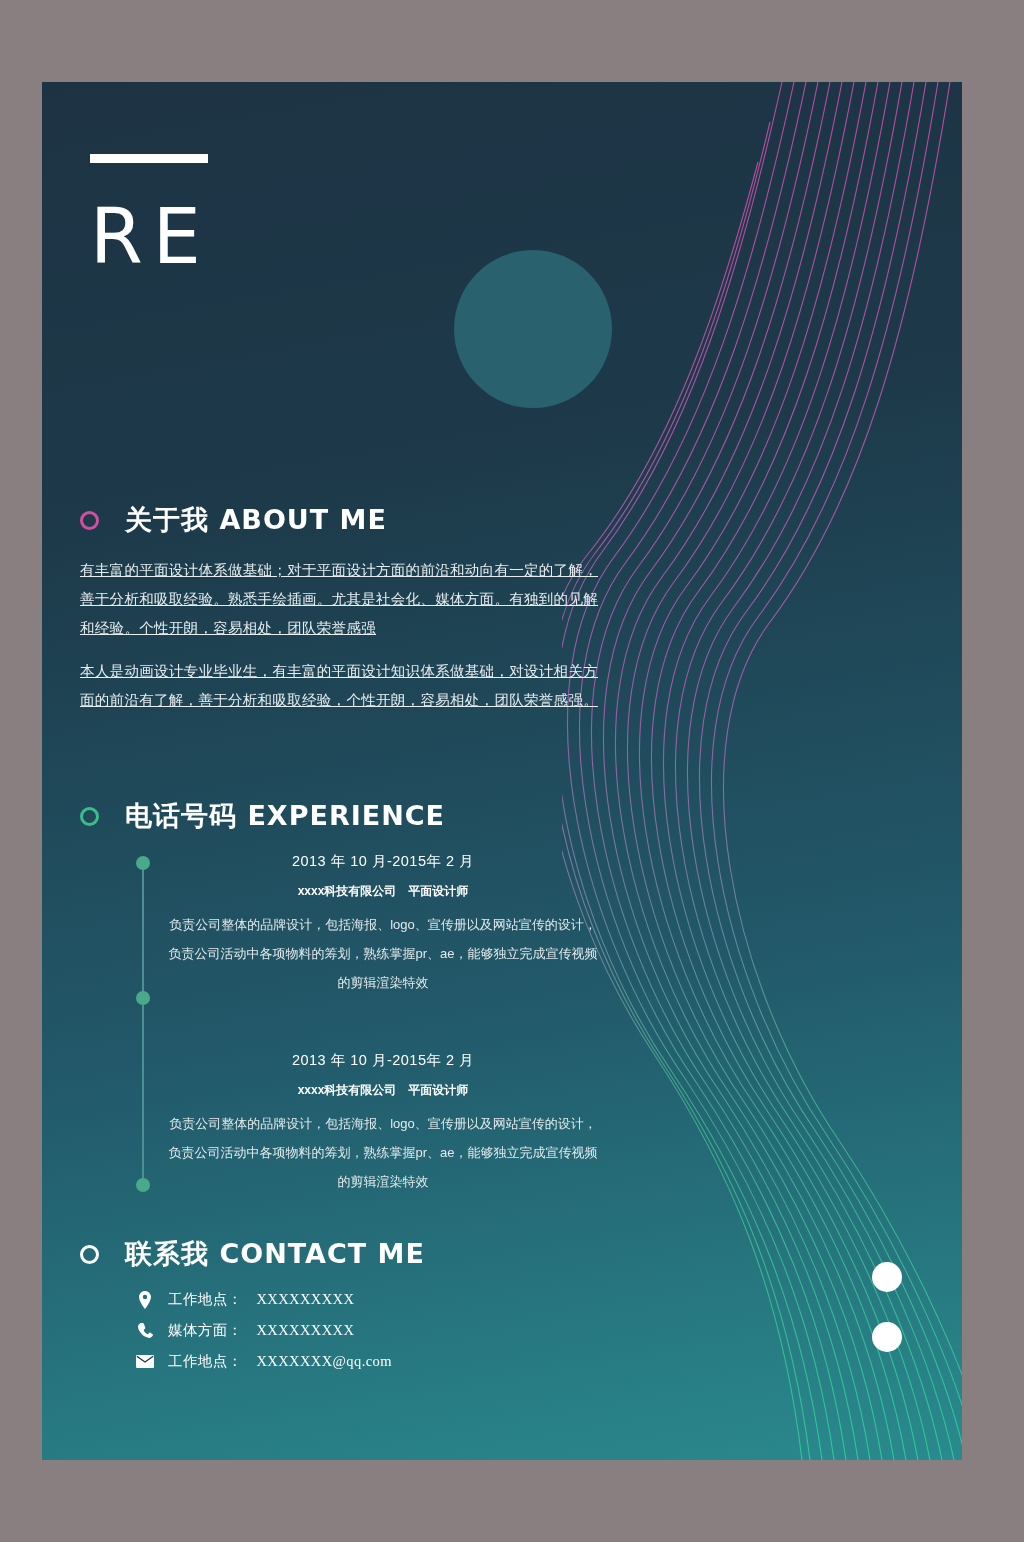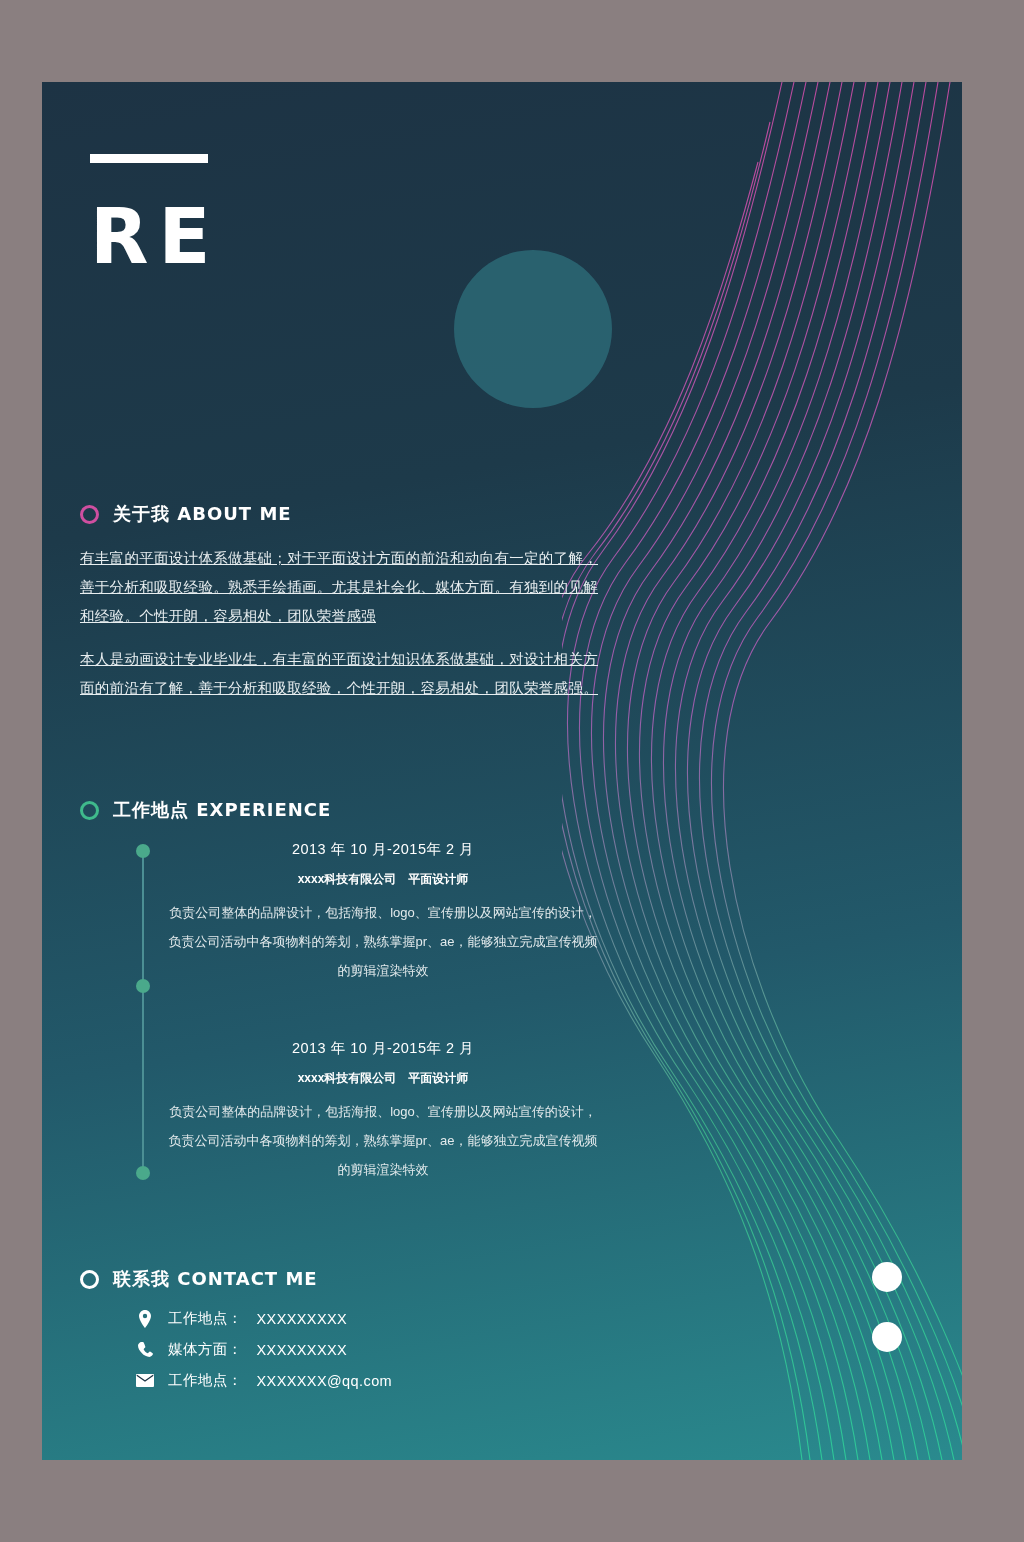--- a/index.html
+++ b/index.html
@@ -64,21 +64,21 @@
   .title-rule {
     width: 118px;
     height: 9px;
     background: #ffffff;
     margin-bottom: 28px;
   }
   .title-text {
     color: #ffffff;
     font-size: 76px;
     line-height: 92px;
-    font-weight: bold;
+    font-weight: normal;
     letter-spacing: 10px;
     font-family: "DejaVu Sans", sans-serif;
   }
   .title-line2 { padding-left: 18px; }
 
   
   .section {
     position: absolute;
     left: 38px;
     width: 520px;
@@ -93,25 +93,26 @@
     width: 19px;
     height: 19px;
     border-radius: 50%;
     border: 3px solid #cf4fa0;
     box-sizing: border-box;
   }
   .ring-green { border-color: #3fba8c; }
   .ring-white { border-color: #ffffff; }
   .sec-title {
     color: #ffffff;
-    font-size: 18px;
+    font-size: 27px;
     font-weight: bold;
     letter-spacing: 1px;
     font-family: "DejaVu Sans", sans-serif;
     white-space: nowrap;
+    margin-left: 12px;
   }
 
   .body-text {
     color: #e8eef0;
     font-size: 14.5px;
     line-height: 29px;
     letter-spacing: .3px;
     text-decoration: underline;
   }
   .body-text + .body-text { margin-top: 14px; }
@@ -154,21 +155,21 @@
     font-weight: bold;
     margin-bottom: 10px;
   }
   .tl-desc {
     color: #e3eaec;
     font-size: 13px;
     line-height: 29px;
   }
 
   
-  .contact-list { margin-left: 56px; margin-top: 18px; }
+  .contact-list { margin-left: 56px; margin-top: 18px; font-family: Liberation Serif, serif; }
   .contact-row {
     display: flex;
     align-items: center;
     gap: 14px;
     margin-bottom: 12px;
     color: #ffffff;
     font-size: 14.5px;
     letter-spacing: .4px;
   }
   .c-icon {
@@ -231,41 +232,41 @@
       <span class="sec-ring"></span>
       <span class="sec-title">关于我 ABOUT ME</span>
     </div>
     <div class="body-text">有丰富的平面设计体系做基础；对于平面设计方面的前沿和动向有一定的了解，善于分析和吸取经验。熟悉手绘插画。尤其是社会化、媒体方面。有独到的见解和经验。个性开朗，容易相处，团队荣誉感强</div>
     <div class="body-text">本人是动画设计专业毕业生，有丰富的平面设计知识体系做基础，对设计相关方面的前沿有了解，善于分析和吸取经验，个性开朗，容易相处，团队荣誉感强。</div>
   </div>
 
   <div class="section" style="top: 716px;">
     <div class="sec-head">
       <span class="sec-ring ring-green"></span>
-      <span class="sec-title">工作地点 EXPERIENCE</span>
+      <span class="sec-title">电话号码 EXPERIENCE</span>
     </div>
 
     <div class="timeline">
       <div class="tl-item">
         <span class="tl-dot"></span>
         <div class="tl-date">2013 年 10 月-2015年 2 月</div>
         <div class="tl-role">xxxx科技有限公司　平面设计师</div>
         <div class="tl-desc">负责公司整体的品牌设计，包括海报、logo、宣传册以及网站宣传的设计，负责公司活动中各项物料的筹划，熟练掌握pr、ae，能够独立完成宣传视频的剪辑渲染特效</div>
       </div>
       <div class="tl-item">
         <span class="tl-dot" style="top:-60px;"></span>
         <div class="tl-date">2013 年 10 月-2015年 2 月</div>
         <div class="tl-role">xxxx科技有限公司　平面设计师</div>
         <div class="tl-desc">负责公司整体的品牌设计，包括海报、logo、宣传册以及网站宣传的设计，负责公司活动中各项物料的筹划，熟练掌握pr、ae，能够独立完成宣传视频的剪辑渲染特效</div>
         <span class="tl-dot" style="top:auto; bottom:4px;"></span>
       </div>
     </div>
   </div>
 
-  <div class="section" style="top: 1185px;">
+  <div class="section" style="top: 1154px;">
     <div class="sec-head">
       <span class="sec-ring ring-white"></span>
       <span class="sec-title">联系我 CONTACT ME</span>
     </div>
 
     <div class="contact-list">
       <div class="contact-row">
         <span class="c-icon">
           <svg width="14" height="18" viewBox="0 0 14 18">
               <path d="M7 0C3.7 0 1 2.7 1 6c0 4.5 6 12 6 12s6-7.5 6-12c0-3.3-2.7-6-6-6zm0 8.2A2.2 2.2 0 1 1 7 3.8a2.2 2.2 0 0 1 0 4.4z" fill="#ffffff"></path>

